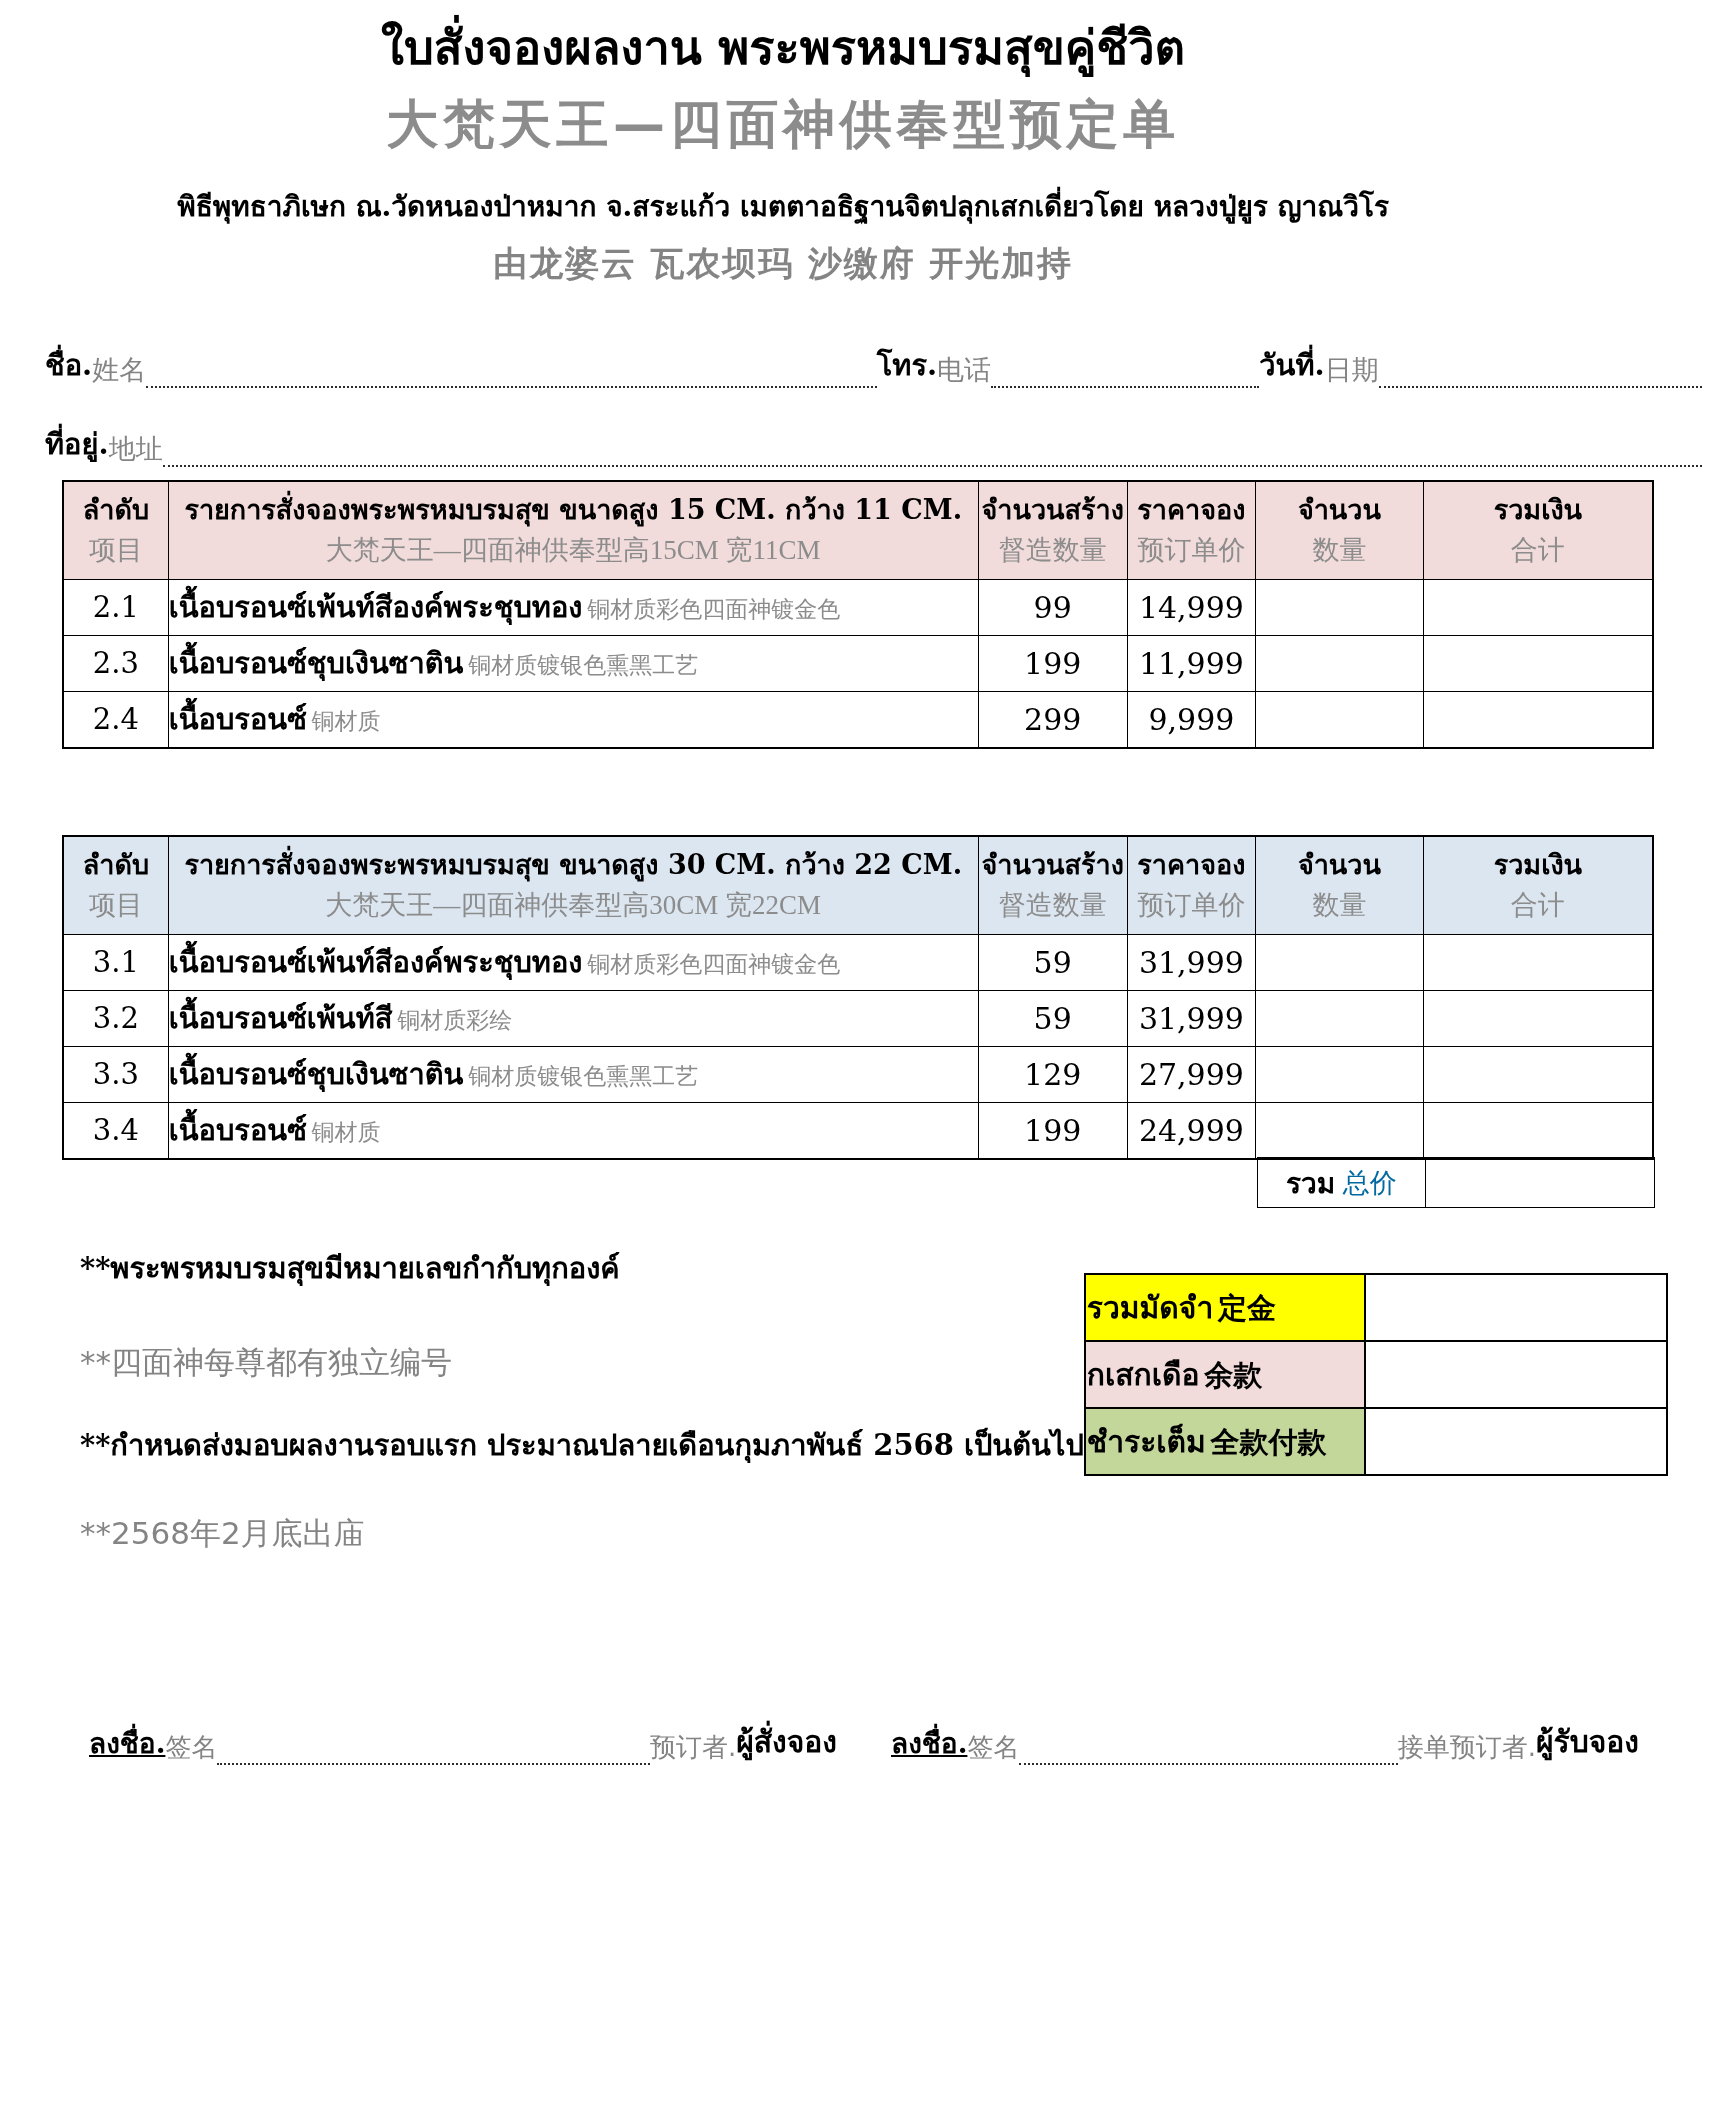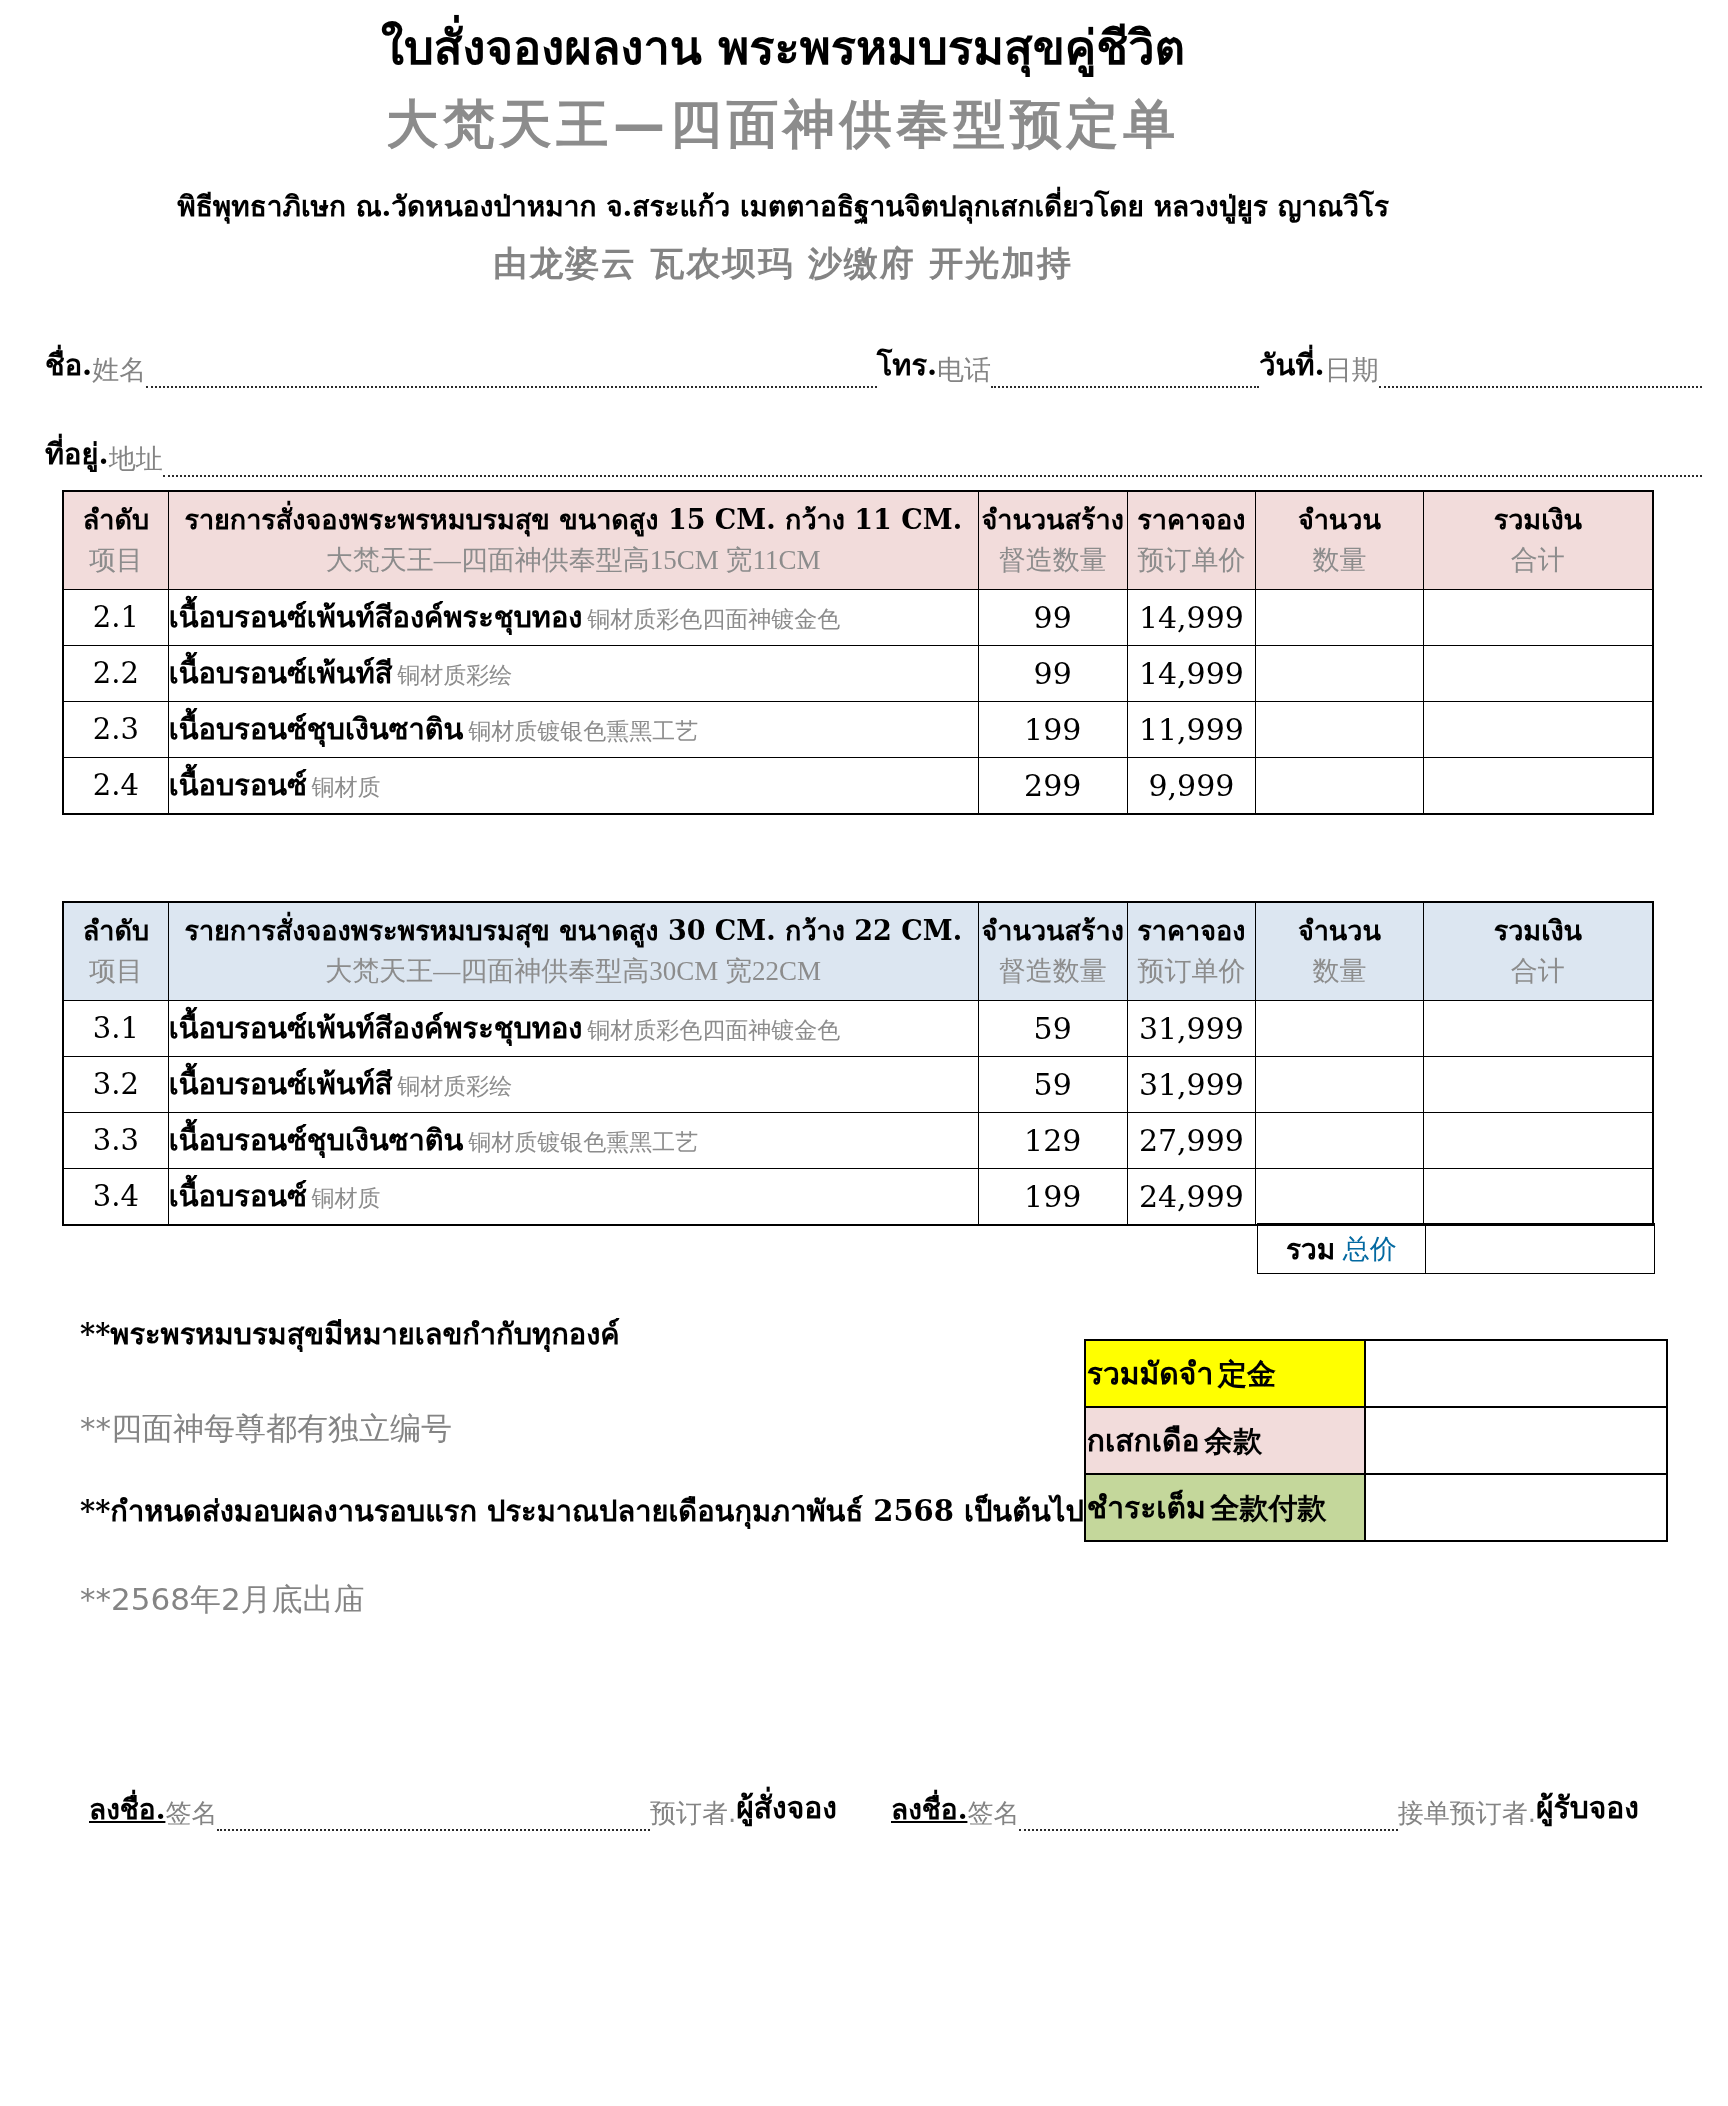--- a/index.html
+++ b/index.html
@@ -15,21 +15,21 @@
   .hdr{width:1529px;margin:0 auto 0 18.6px;padding-top:20.5px;text-align:center;}
   .title-th{font-size:47px;font-weight:bold;line-height:1.15;}
   .title-zh{font-size:52px;font-weight:bold;letter-spacing:4.7px;color:#8c8c8c;
             font-family:"DejaVu Sans","Liberation Sans",sans-serif;margin-top:15px;}
   .sub-th{font-size:28px;font-weight:bold;margin-top:24px;}
   .sub-zh{font-size:34px;font-weight:bold;letter-spacing:1.9px;color:#848484;
           font-family:"DejaVu Sans","Liberation Sans",sans-serif;margin-top:13px;}
   
   .flines{margin:58px 26px 0 45px;}
   .fline{display:flex;align-items:flex-end;height:43px;}
-  .fline + .fline{margin-top:46px;text-align:center;}
+  .fline + .fline{margin-top:36px;text-align:center;}
   .flbl-th{font-size:29px;font-weight:bold;white-space:nowrap;}
   .flbl-zh{font-size:27px;color:#848484;white-space:nowrap;
            font-family:"DejaVu Sans","Liberation Sans",sans-serif;}
   .dots{border-bottom:2.8px dotted #2b2b2b;height:34px;}
   .dots.g-name{flex:3.05 1 0;}
   .dots.g-phone{flex:1.12 1 0;}
   .dots.g-date{flex:1.35 1 0;}
   .dots.g-addr{flex:1 1 0;}
   
   .order-table{
@@ -172,28 +172,20 @@
     <tbody>
       <tr>
         <td class="c-no">2.1</td>
         <td class="c-item"><span class="item-th">เนื้อบรอนซ์เพ้นท์สีองค์พระชุบทอง</span> <span class="item-zh">铜材质彩色四面神镀金色</span></td>
         <td class="c-num">99</td>
         <td class="c-num">14,999</td>
         <td class="c-fill"></td>
         <td class="c-fill"></td>
       </tr>
       <tr>
-        <td class="c-no">2.2</td>
-        <td class="c-item"><span class="item-th">เนื้อบรอนซ์เพ้นท์สี</span> <span class="item-zh">铜材质彩绘</span></td>
-        <td class="c-num">99</td>
-        <td class="c-num">14,999</td>
-        <td class="c-fill"></td>
-        <td class="c-fill"></td>
-      </tr>
-      <tr>
         <td class="c-no">2.3</td>
         <td class="c-item"><span class="item-th">เนื้อบรอนซ์ชุบเงินซาติน</span> <span class="item-zh">铜材质镀银色熏黑工艺</span></td>
         <td class="c-num">199</td>
         <td class="c-num">11,999</td>
         <td class="c-fill"></td>
         <td class="c-fill"></td>
       </tr>
       <tr>
         <td class="c-no">2.4</td>
         <td class="c-item"><span class="item-th">เนื้อบรอนซ์</span> <span class="item-zh">铜材质</span></td>

